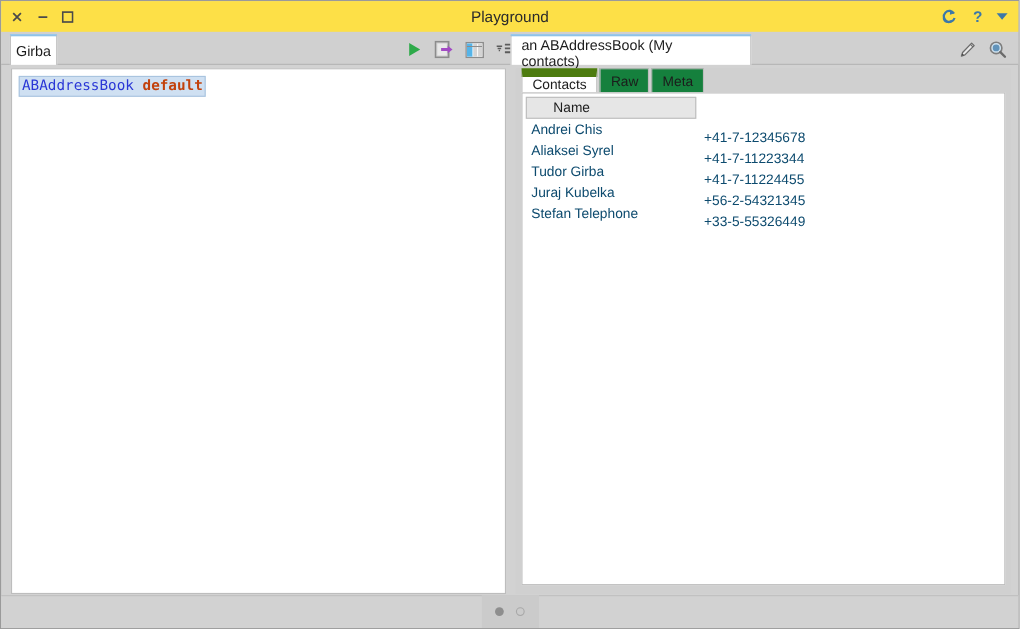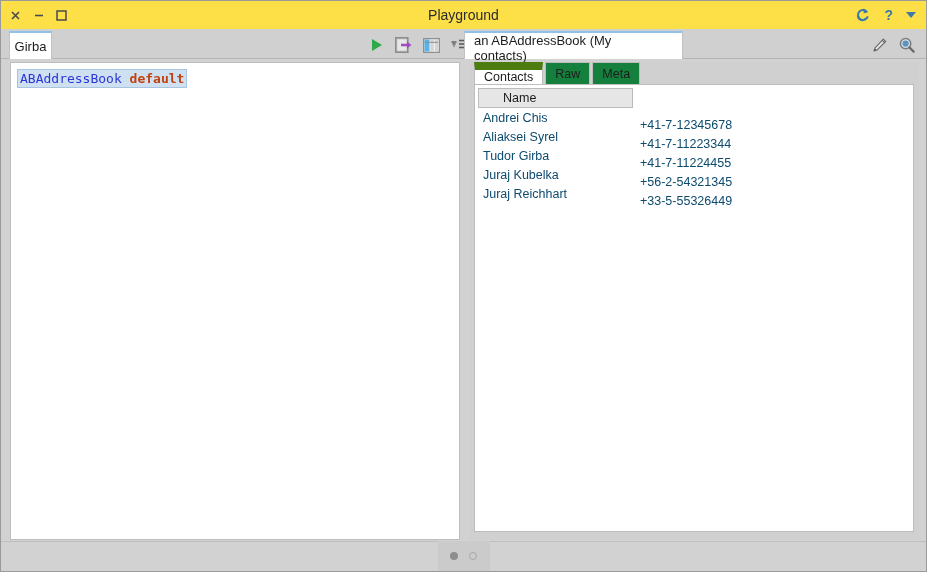--- a/index.html
+++ b/index.html
@@ -464,21 +464,21 @@
         </div>
         <div class="trow">
           <div class="td col-name">Tudor Girba</div>
           <div class="td col-tel">+41-7-11224455</div>
         </div>
         <div class="trow">
           <div class="td col-name">Juraj Kubelka</div>
           <div class="td col-tel">+56-2-54321345</div>
         </div>
         <div class="trow">
-          <div class="td col-name">Juraj Reichhart</div>
+          <div class="td col-name">Stefan Telephone</div>
           <div class="td col-tel">+33-5-55326449</div>
         </div>
         <div class="trow">
         </div>
       </div>
     </div>
 
   </div>
 
   <div class="statusbar">

